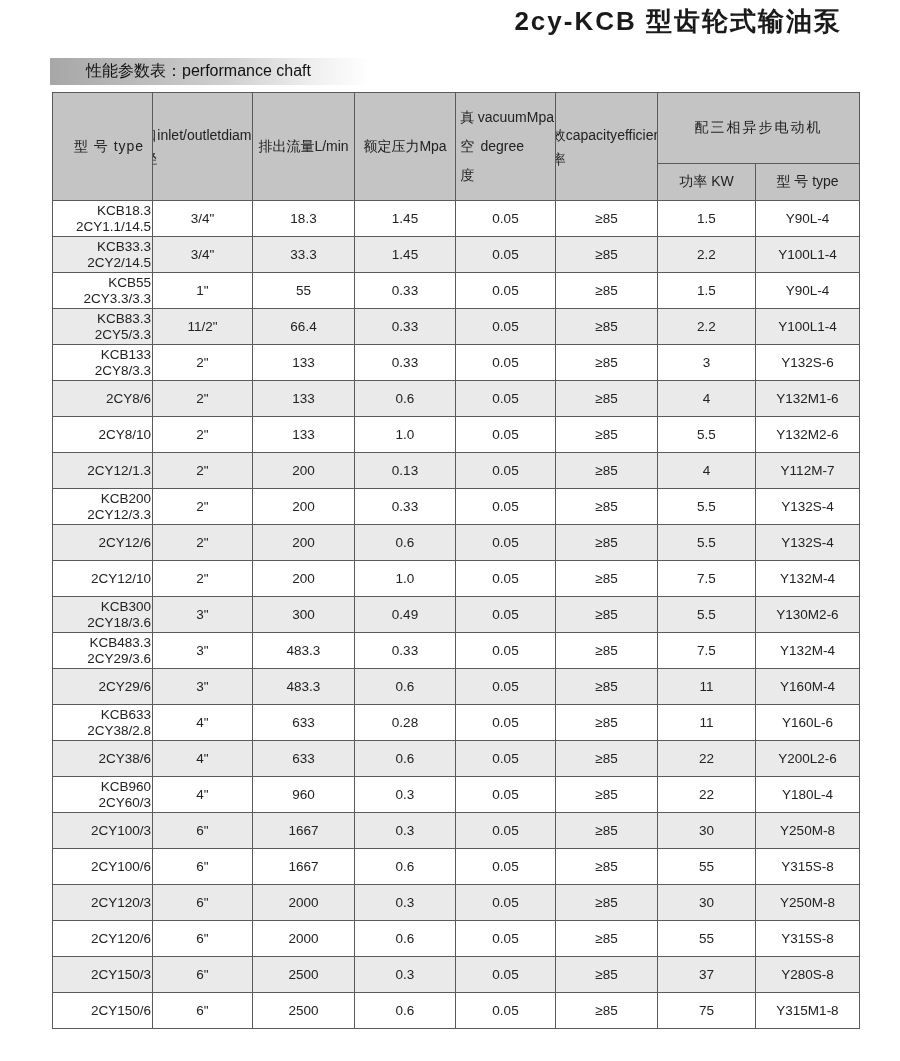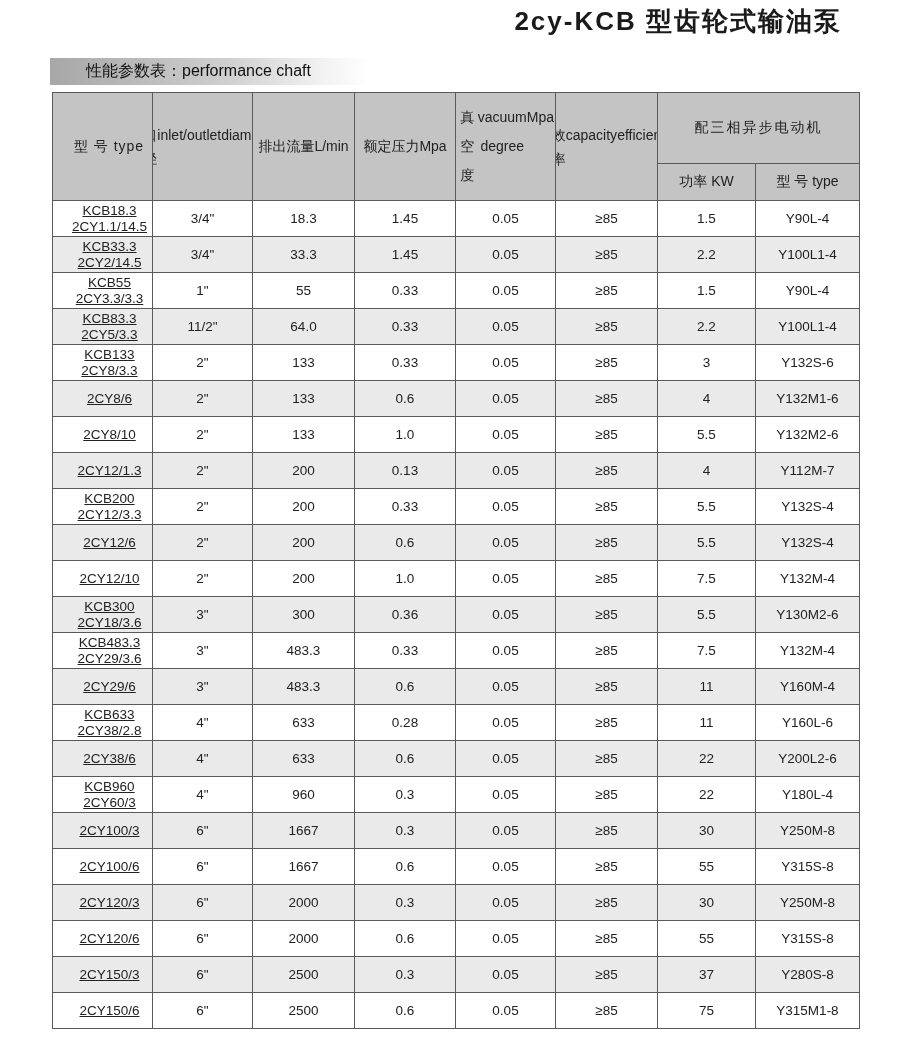--- a/index.html
+++ b/index.html
@@ -83,25 +83,24 @@
 
   table.perf tbody tr { height: 36px; }
   table.perf tbody tr:nth-child(even) { background: #eaeaea; }
   table.perf tbody td {
     font-size: 13.5px;
     text-align: center;
     vertical-align: middle;
     color: #222;
   }
   table.perf tbody td.model {
-    text-align: center;
+    text-align: right;
     padding-left: 15px;
     white-space: pre-line;
     line-height: 16px;
-    text-decoration: underline;
   }
 </style>
 </head>
 <body>
 
 <div class="title-block">
   <div class="title-zh">2cy-KCB 型齿轮式输油泵</div>
 </div>
 
 <div class="section-bar">
@@ -205,21 +204,21 @@
         <td>0.33</td>
         <td>0.05</td>
         <td>≥85</td>
         <td>1.5</td>
         <td>Y90L-4</td>
       </tr>
       <tr>
         <td class="model">KCB83.3
 2CY5/3.3</td>
         <td>11/2"</td>
-        <td>64.0</td>
+        <td>66.4</td>
         <td>0.33</td>
         <td>0.05</td>
         <td>≥85</td>
         <td>2.2</td>
         <td>Y100L1-4</td>
       </tr>
       <tr>
         <td class="model">KCB133
 2CY8/3.3</td>
         <td>2"</td>
@@ -289,21 +288,21 @@
         <td>0.05</td>
         <td>≥85</td>
         <td>7.5</td>
         <td>Y132M-4</td>
       </tr>
       <tr>
         <td class="model">KCB300
 2CY18/3.6</td>
         <td>3"</td>
         <td>300</td>
-        <td>0.36</td>
+        <td>0.49</td>
         <td>0.05</td>
         <td>≥85</td>
         <td>5.5</td>
         <td>Y130M2-6</td>
       </tr>
       <tr>
         <td class="model">KCB483.3
 2CY29/3.6</td>
         <td>3"</td>
         <td>483.3</td>

